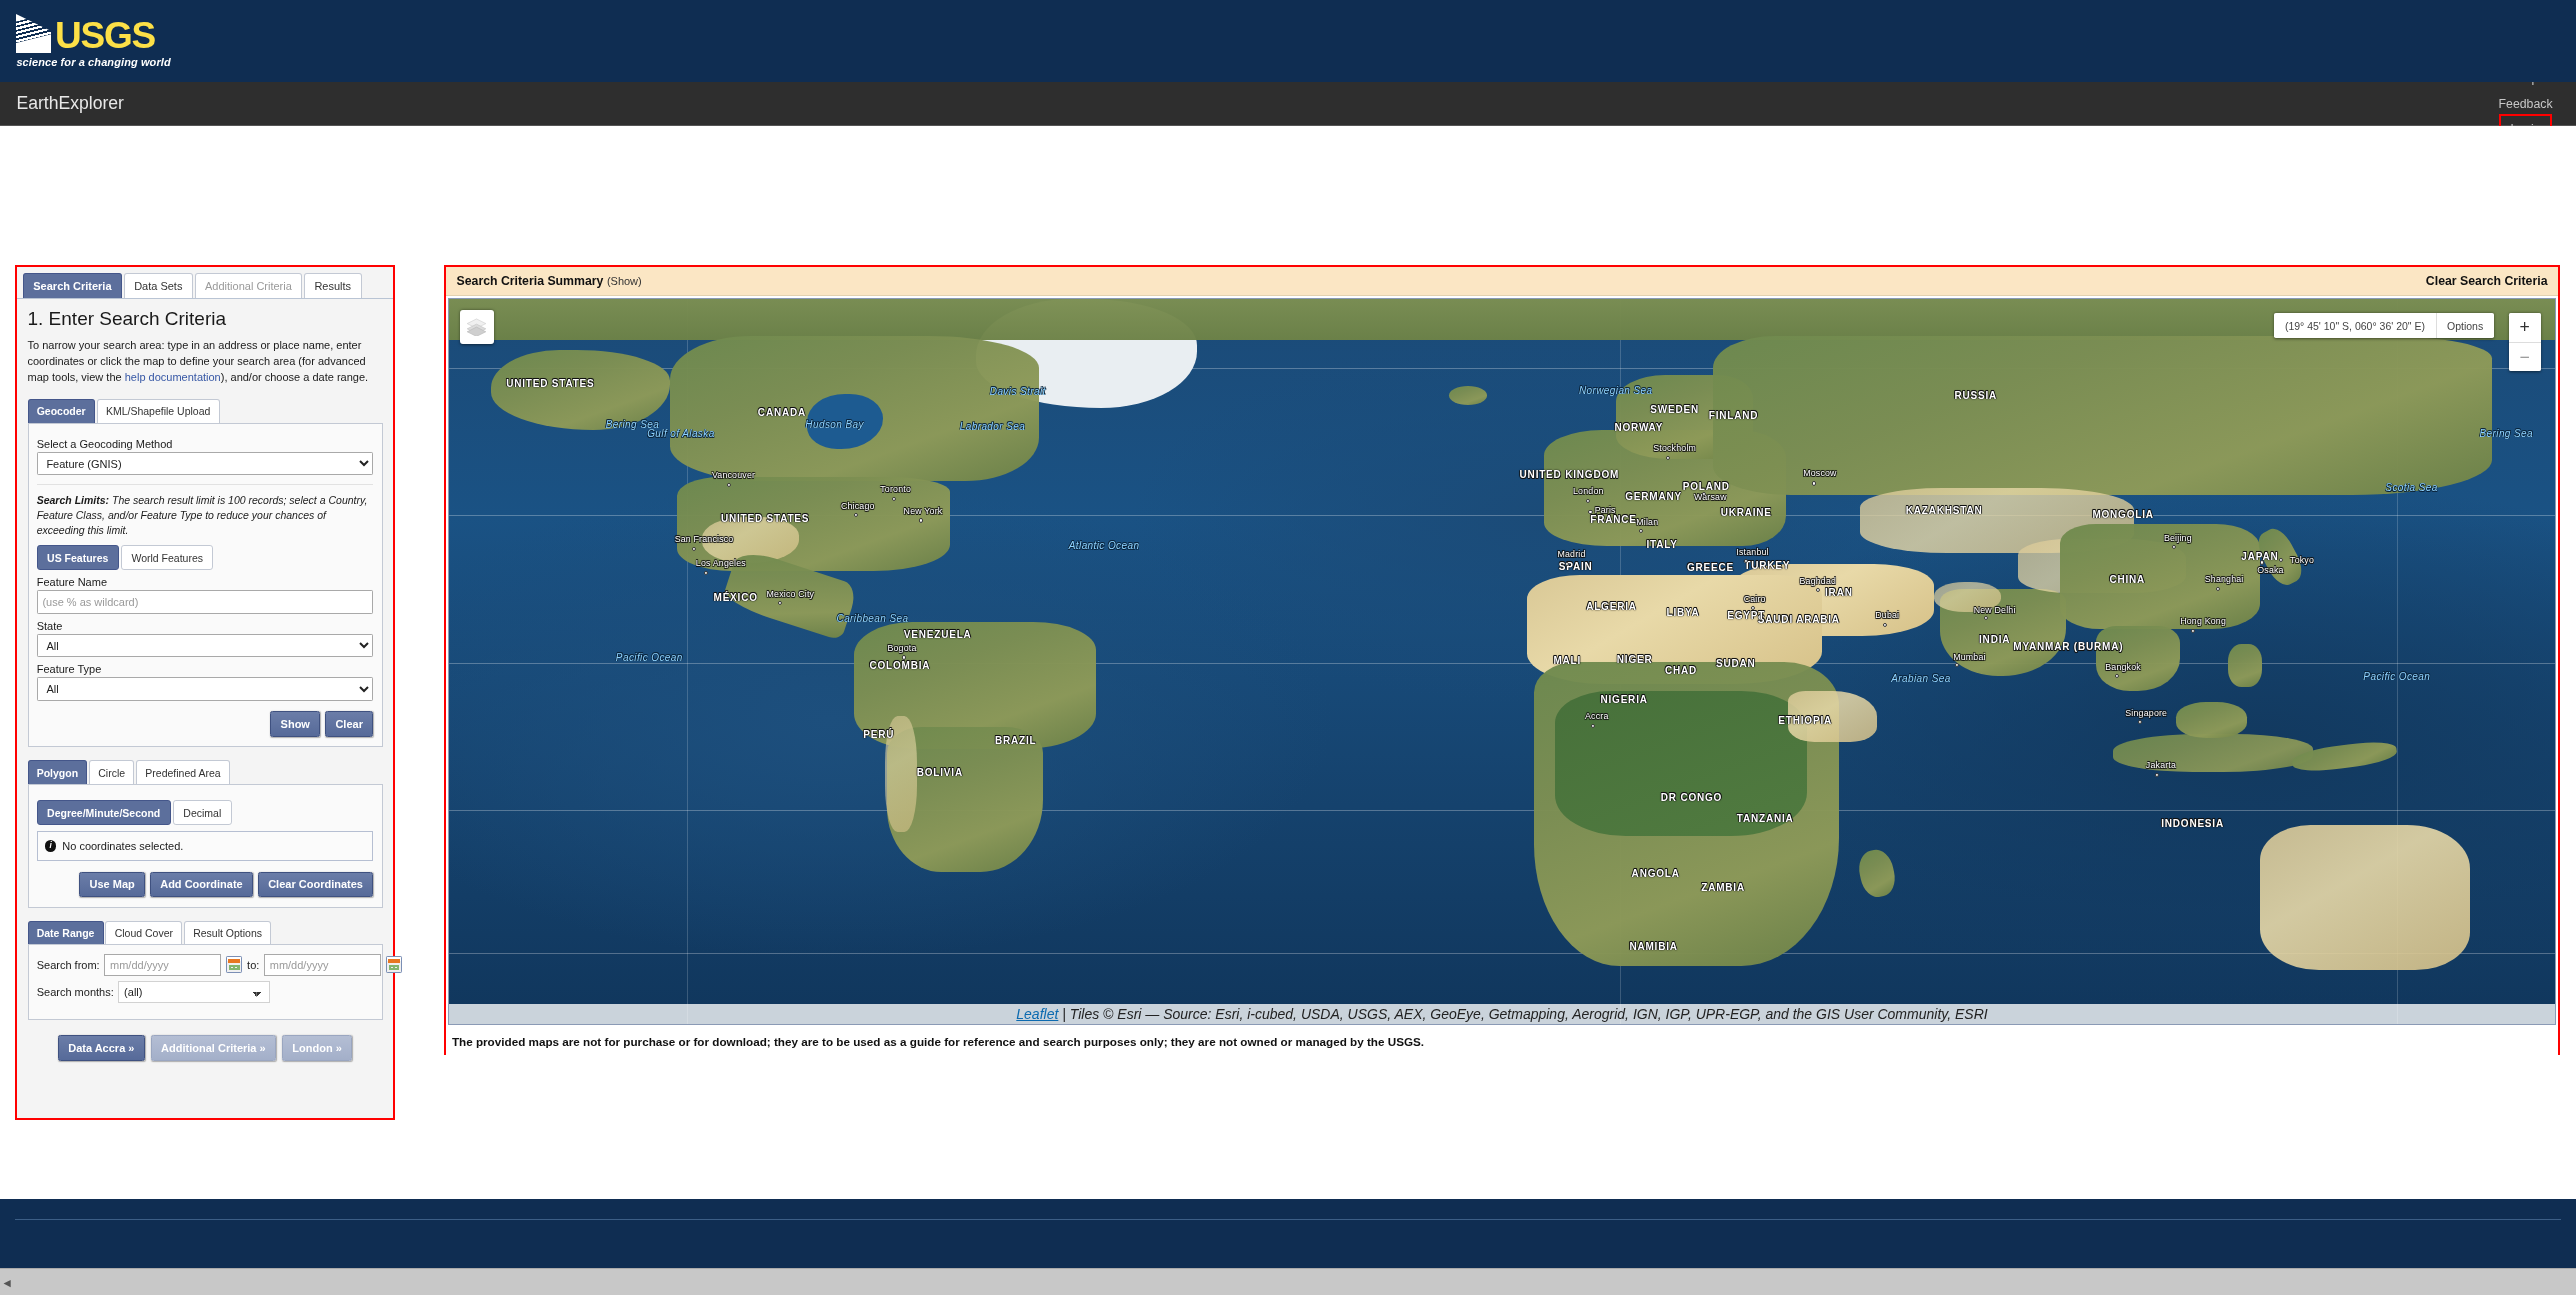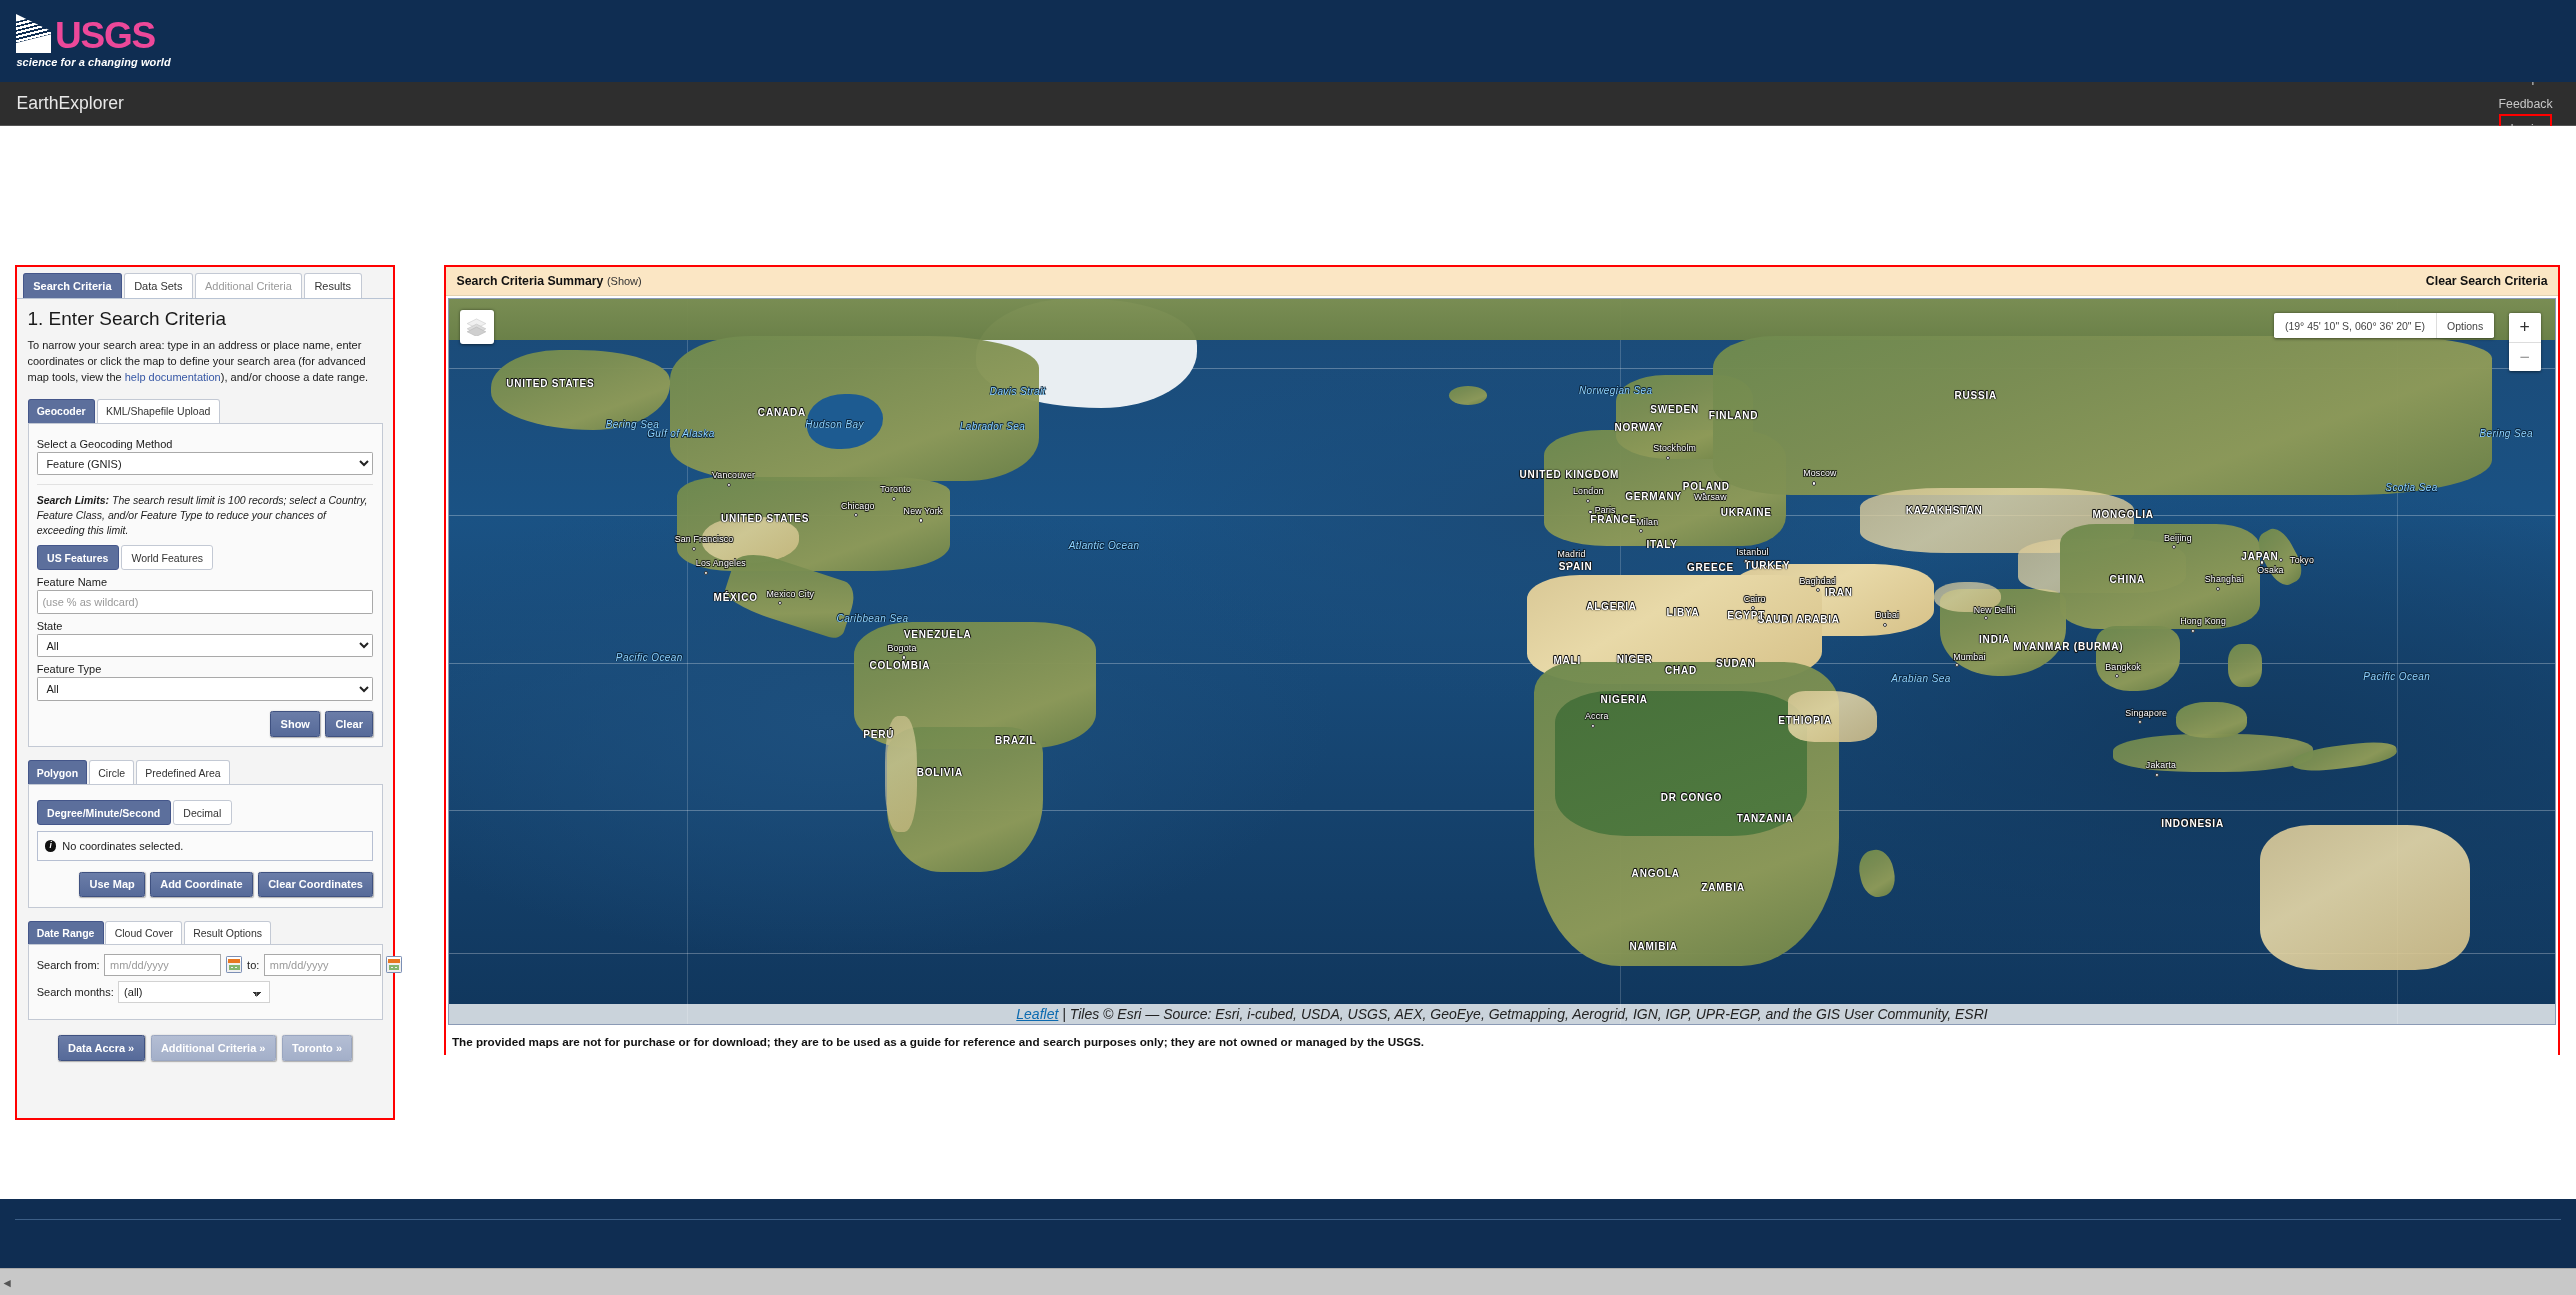--- a/index.html
+++ b/index.html
@@ -38,21 +38,21 @@
   }
   .usgs-mark::after {
     content: "";
     position: absolute; right: 0; top: 0;
     width: 0; height: 0;
     border-top: 17.6px solid #0f2d52;
     border-left: 35px solid transparent;
   }
   .usgs-word {
     font-size: 37px; font-weight: bold;
-    color: #ec4899; letter-spacing: -1.2px;
+    color: #fde047; letter-spacing: -1.2px;
     line-height: 0.92;
     font-family: "Liberation Sans", sans-serif;
   }
   .usgs-tag {
     font-size: 11px; font-style: italic; font-weight: bold;
     color: #fff; margin-top: 2.3px; letter-spacing: 0.1px;
   }
 
   
   #app-bar {
@@ -499,21 +499,21 @@
             <span class="lbl">Search months:</span>
             <select class="months-select">
               <option>(all)</option>
             </select>
           </div>
         </div>
 
         <div class="nav-btn-row">
           <button class="btn">Data Accra »</button>
           <button class="btn muted">Additional Criteria »</button>
-          <button class="btn muted">Toronto »</button>
+          <button class="btn muted">London »</button>
         </div>
       </div>
     </div>
   </div>
 
   <div id="map-wrap">
     <div id="summary-bar">
       <div id="summary-left"><span>Search Criteria Summary</span> <span class="show">(Show)</span></div>
       <div id="summary-right">Clear Search Criteria</div>
     </div>

